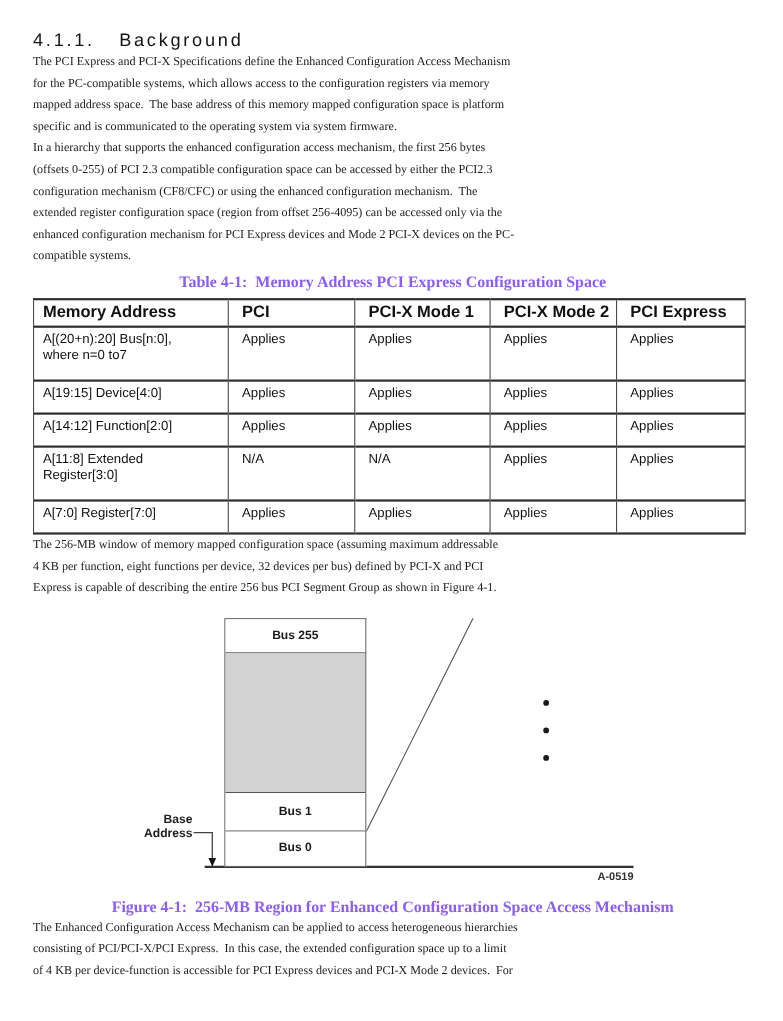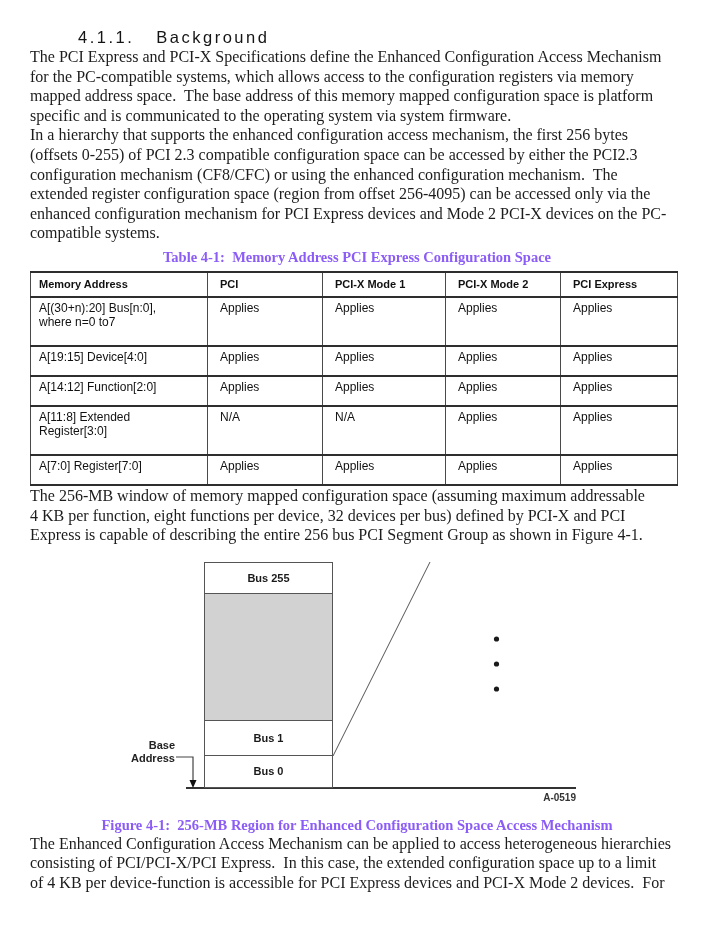--- a/index.html
+++ b/index.html
@@ -14,27 +14,26 @@
     font-family: "Liberation Serif", serif;
   }
   
   .heading {
     margin-top: 28px;
     font-family: "Liberation Sans", sans-serif;
     font-size: 16.5px;
     letter-spacing: 2.5px;
     color: #141414;
     white-space: nowrap;
-    margin-left: 48px;
   }
   .heading .sec-title { margin-left: 22px; }
   
   p.body {
     margin: 0;
-    font-size: 16px;
+    font-size: 11px;
     line-height: 19.6px;
     white-space: pre-wrap;
     color: #1c1c1c;
   }
   .p1 { margin-top: 21px; }
   .p2 { margin-top: 9px; }
   .p3 { margin-top: 12px; }
   .p4 { margin-top: 9px; }
   
   .caption {
@@ -61,21 +60,21 @@
     border-top: 2px solid #2e2e2e;
     border-bottom: 2px solid #2e2e2e;
     padding: 3px 4px 2px 8px;
     vertical-align: top;
     text-align: left;
     white-space: pre-wrap;
     line-height: 14.5px;
     color: #111;
     overflow: hidden;
   }
-  table.cfg th { font-weight: bold; font-size: 11px; height: 20px; vertical-align: middle; padding-top: 1px; }
+  table.cfg th { font-weight: bold; font-size: 15px; height: 20px; vertical-align: middle; padding-top: 1px; }
   table.cfg th:nth-child(n+2), table.cfg td:nth-child(n+2) { padding-left: 12px; }
   tr.r-tall td { height: 42px; }
   tr.r-short td { height: 23px; }
   
   .figure {
     position: relative;
     margin-top: 10px;
     height: 252px;
     font-family: "Liberation Sans", sans-serif;
     font-size: 11px;
@@ -154,21 +153,21 @@
       <tr>
         <th>Memory Address</th>
         <th>PCI</th>
         <th>PCI-X Mode 1</th>
         <th>PCI-X Mode 2</th>
         <th>PCI Express</th>
       </tr>
     </thead>
     <tbody>
       <tr class="r-tall">
-        <td>A[(30+n):20] Bus[n:0],
+        <td>A[(20+n):20] Bus[n:0],
 where n=0 to7</td>
         <td>Applies</td>
         <td>Applies</td>
         <td>Applies</td>
         <td>Applies</td>
       </tr>
       <tr class="r-short">
         <td>A[19:15] Device[4:0]</td>
         <td>Applies</td>
         <td>Applies</td>

